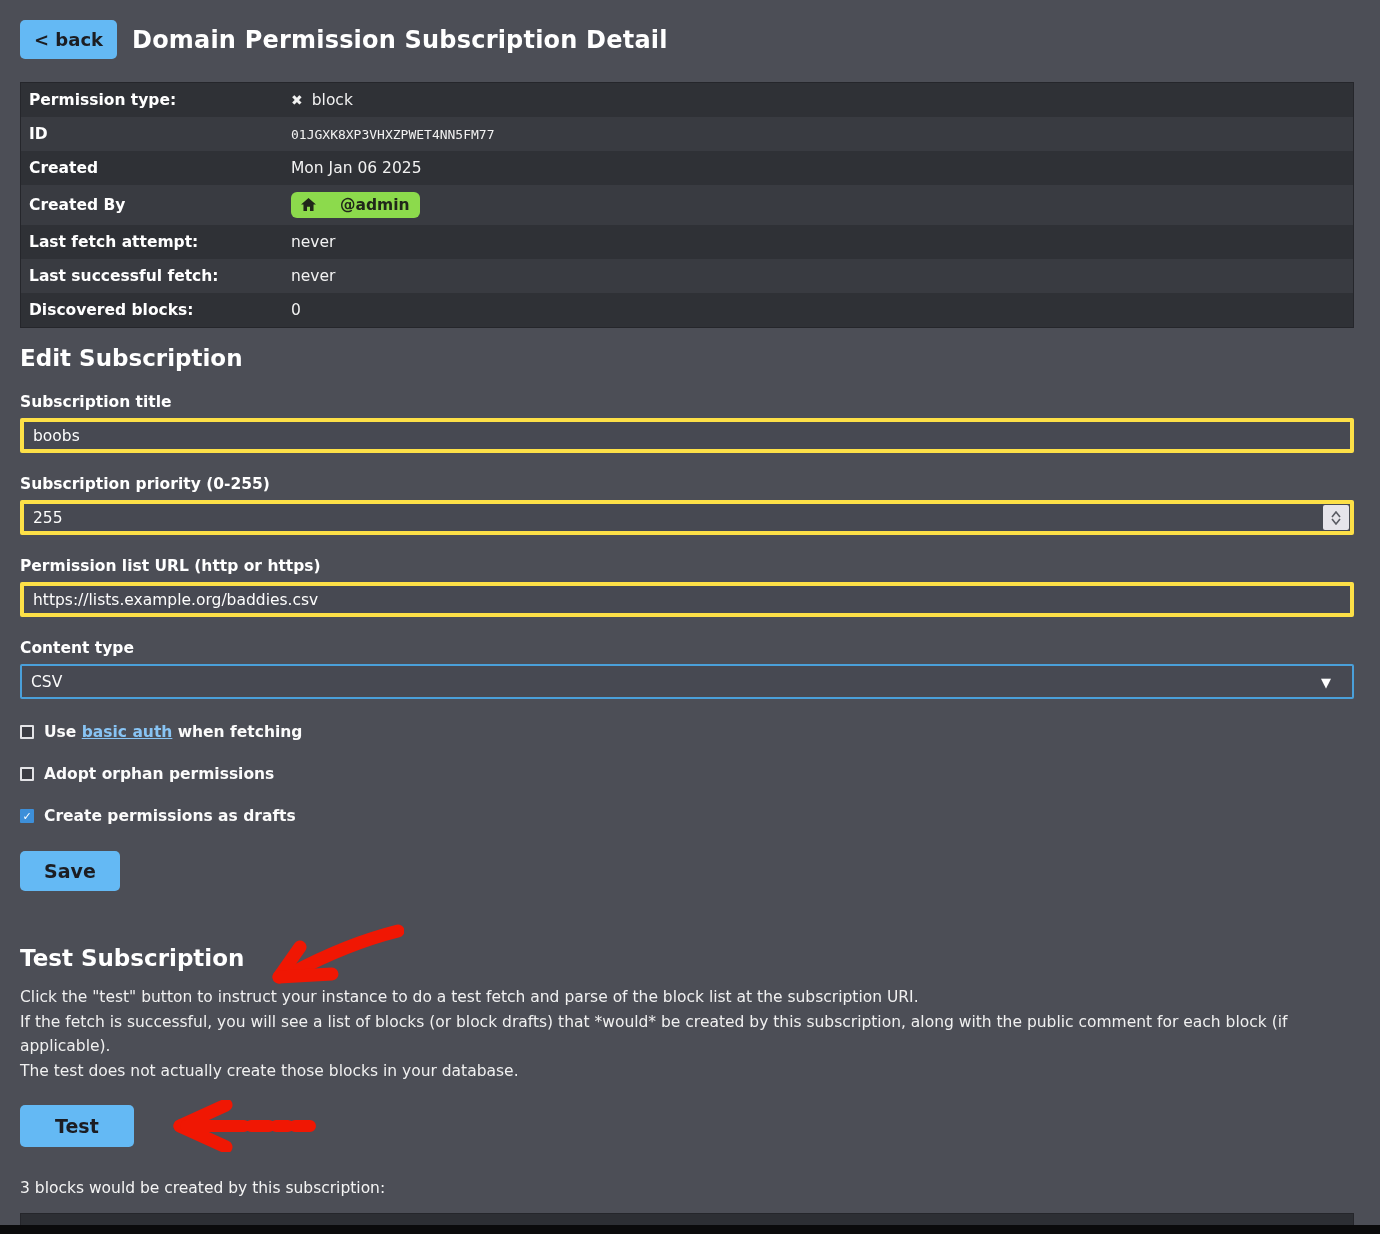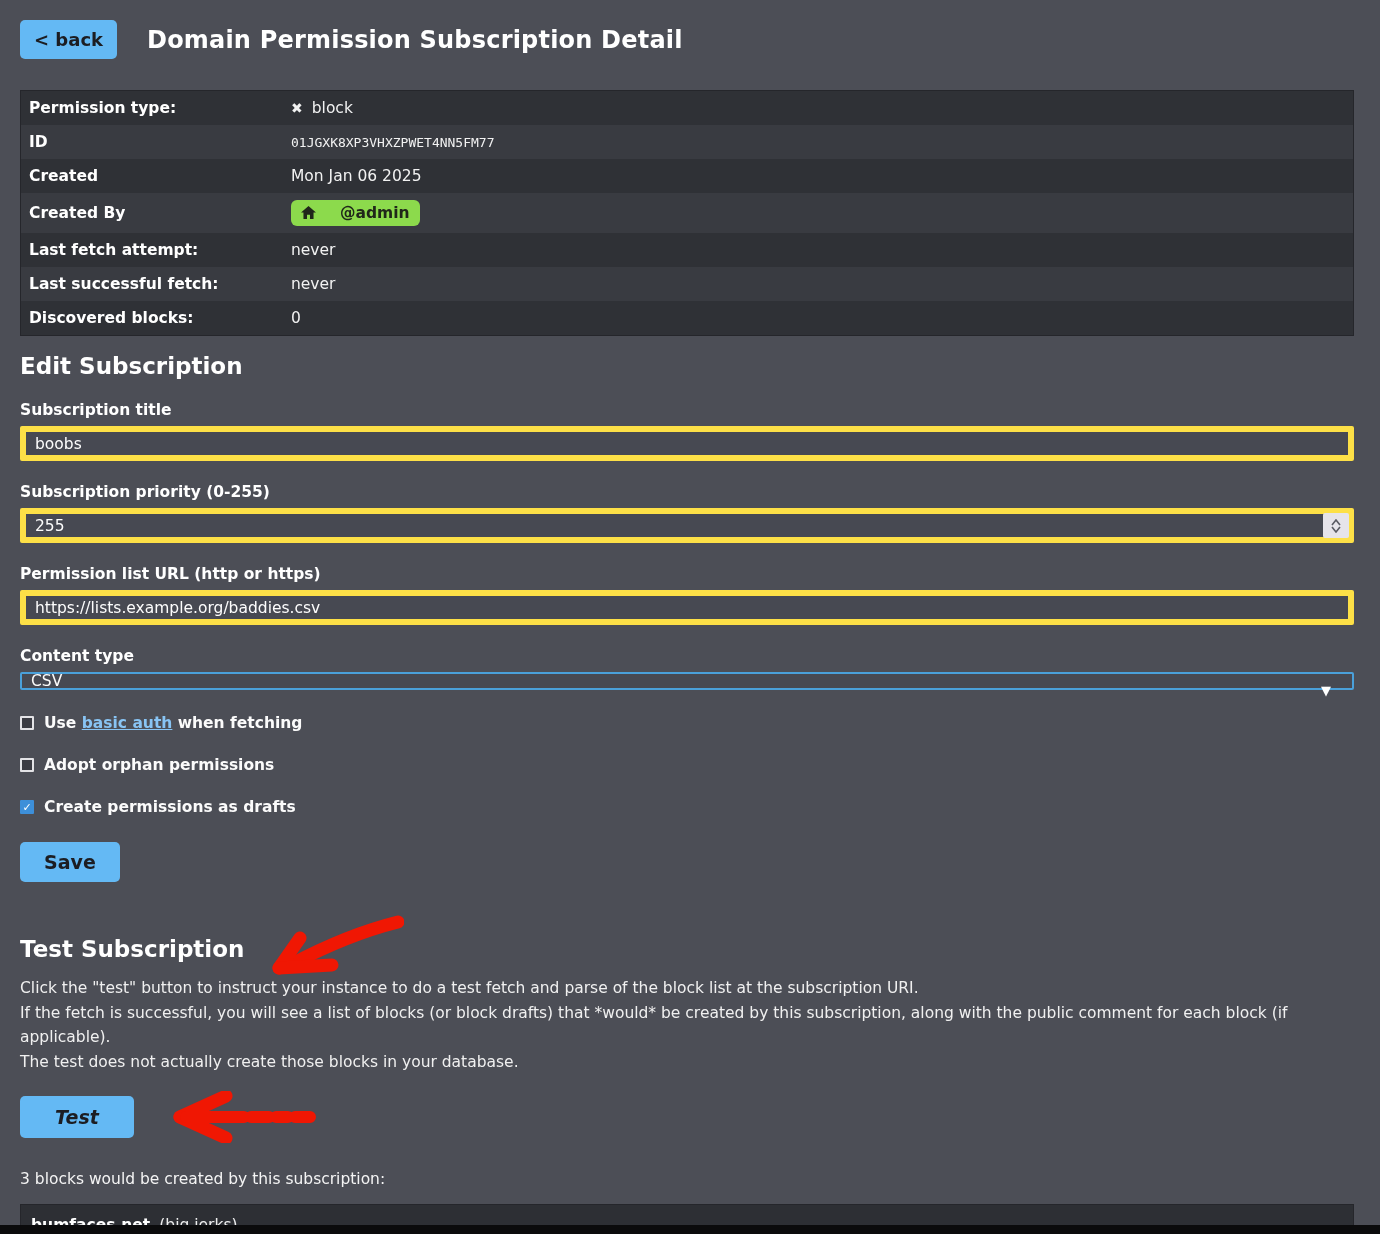--- a/index.html
+++ b/index.html
@@ -6,21 +6,21 @@
   html,body { margin:0; padding:0; }
   body {
     width:1380px; height:1234px; position:relative; overflow:hidden;
     background:#4c4e56; color:#fbfbfb;
     font-family:"DejaVu Sans","Liberation Sans",sans-serif;
     font-size:15.5px;
   }
   .page { padding:20px 26px 0 20px; }
 
   
-  .hdr { display:flex; align-items:center; gap:30px; margin-bottom:31px; }
+  .hdr { display:flex; align-items:center; gap:15px; margin-bottom:23px; }
   .btn {
     background:#64b9f4; color:#1c1d22; font-weight:bold;
     border:none; border-radius:5px; cursor:pointer;
     font-family:inherit;
   }
   .back-btn { font-size:18px; padding:9px 14px; }
   h1 { font-size:24px; margin:0; font-weight:bold; color:#ffffff; letter-spacing:0.2px; }
 
   
   .dtable { border:1px solid #25262b; }
@@ -38,33 +38,33 @@
   }
   .badge svg { display:block; }
 
   
   h2 { font-size:23px; margin:0; font-weight:bold; color:#ffffff; }
   .h2-edit { margin:17px 0 0 0; }
   .flabel { font-weight:bold; margin:22px 0 7px 0; color:#ffffff; }
   .tin {
     width:100%; height:35px; display:block;
     background:#474952; color:#fdfdfd;
-    border:6px solid #fde047; border-radius:2px;
+    border:4px solid #fde047; border-radius:2px;
     padding:5px 9px; font-size:15.5px; font-family:inherit;
   }
   .numwrap { position:relative; }
   .spinner {
     position:absolute; right:5px; top:5px; width:26px; height:25px;
     background:#e6e4ea; border-radius:2px;
     display:flex; flex-direction:column; align-items:center; justify-content:center;
     cursor:pointer;
   }
   .spinner svg { display:block; }
   .selectbox {
-    position:relative; height:18px; display:flex; align-items:center;
+    position:relative; height:35px; display:flex; align-items:center;
     background:#474952; border:2px solid #4aa0da; border-radius:2px;
     padding:5px 9px; cursor:pointer;
   }
   .sel-arrow { position:absolute; right:21px; top:9px; font-size:13px; color:#ffffff; }
 
   .cbrow { display:flex; align-items:center; gap:10px; margin-top:24px; font-weight:bold; }
   .cbrow:first-of-type { margin-top:27px; }
   .cb {
     width:14px; height:14px; flex:0 0 14px;
     background:#3b3c43; border:2px solid #e3e3e6; border-radius:1px;
@@ -74,21 +74,21 @@
   .cb.checked { background:#3d8fd9; border-color:#3d8fd9; color:#ffffff; }
   .cblabel a { color:#88c4f4;text-align:right; }
   .save-btn { margin-top:26px; font-size:19px; padding:9px 24px; display:inline-block; }
 
   
   .test-sec { margin-top:18px; }
   .h2row { display:flex; align-items:flex-end; gap:14px; }
   .arrow1 { transform:translateY(14px); }
   .desc { margin:14px 0 0 0; line-height:24.5px; color:#f0f0f0; }
   .testrow { display:flex; align-items:center; gap:34px; margin-top:17px; }
-  .test-btn { font-size:19px; padding:10px 35px;font-style:italic; }
+  .test-btn { font-size:19px; padding:10px 35px; }
   .summary { margin:27px 0 0 0; color:#f4f4f4; }
 
   .blocklist { margin-top:16px; border:1px solid #25262b; }
   .brow { padding:11px 10px; display:flex; align-items:baseline; gap:9px; border-bottom:1px solid #45474e; }
   .brow:last-child { border-bottom:none; }
   .brow:nth-child(odd)  { background:#2d2f34; }
   .brow:nth-child(even) { background:#36383e; }
   .bdomain { font-weight:bold; color:#ffffff; }
   .bcomment { color:#eeeeee; }
 

